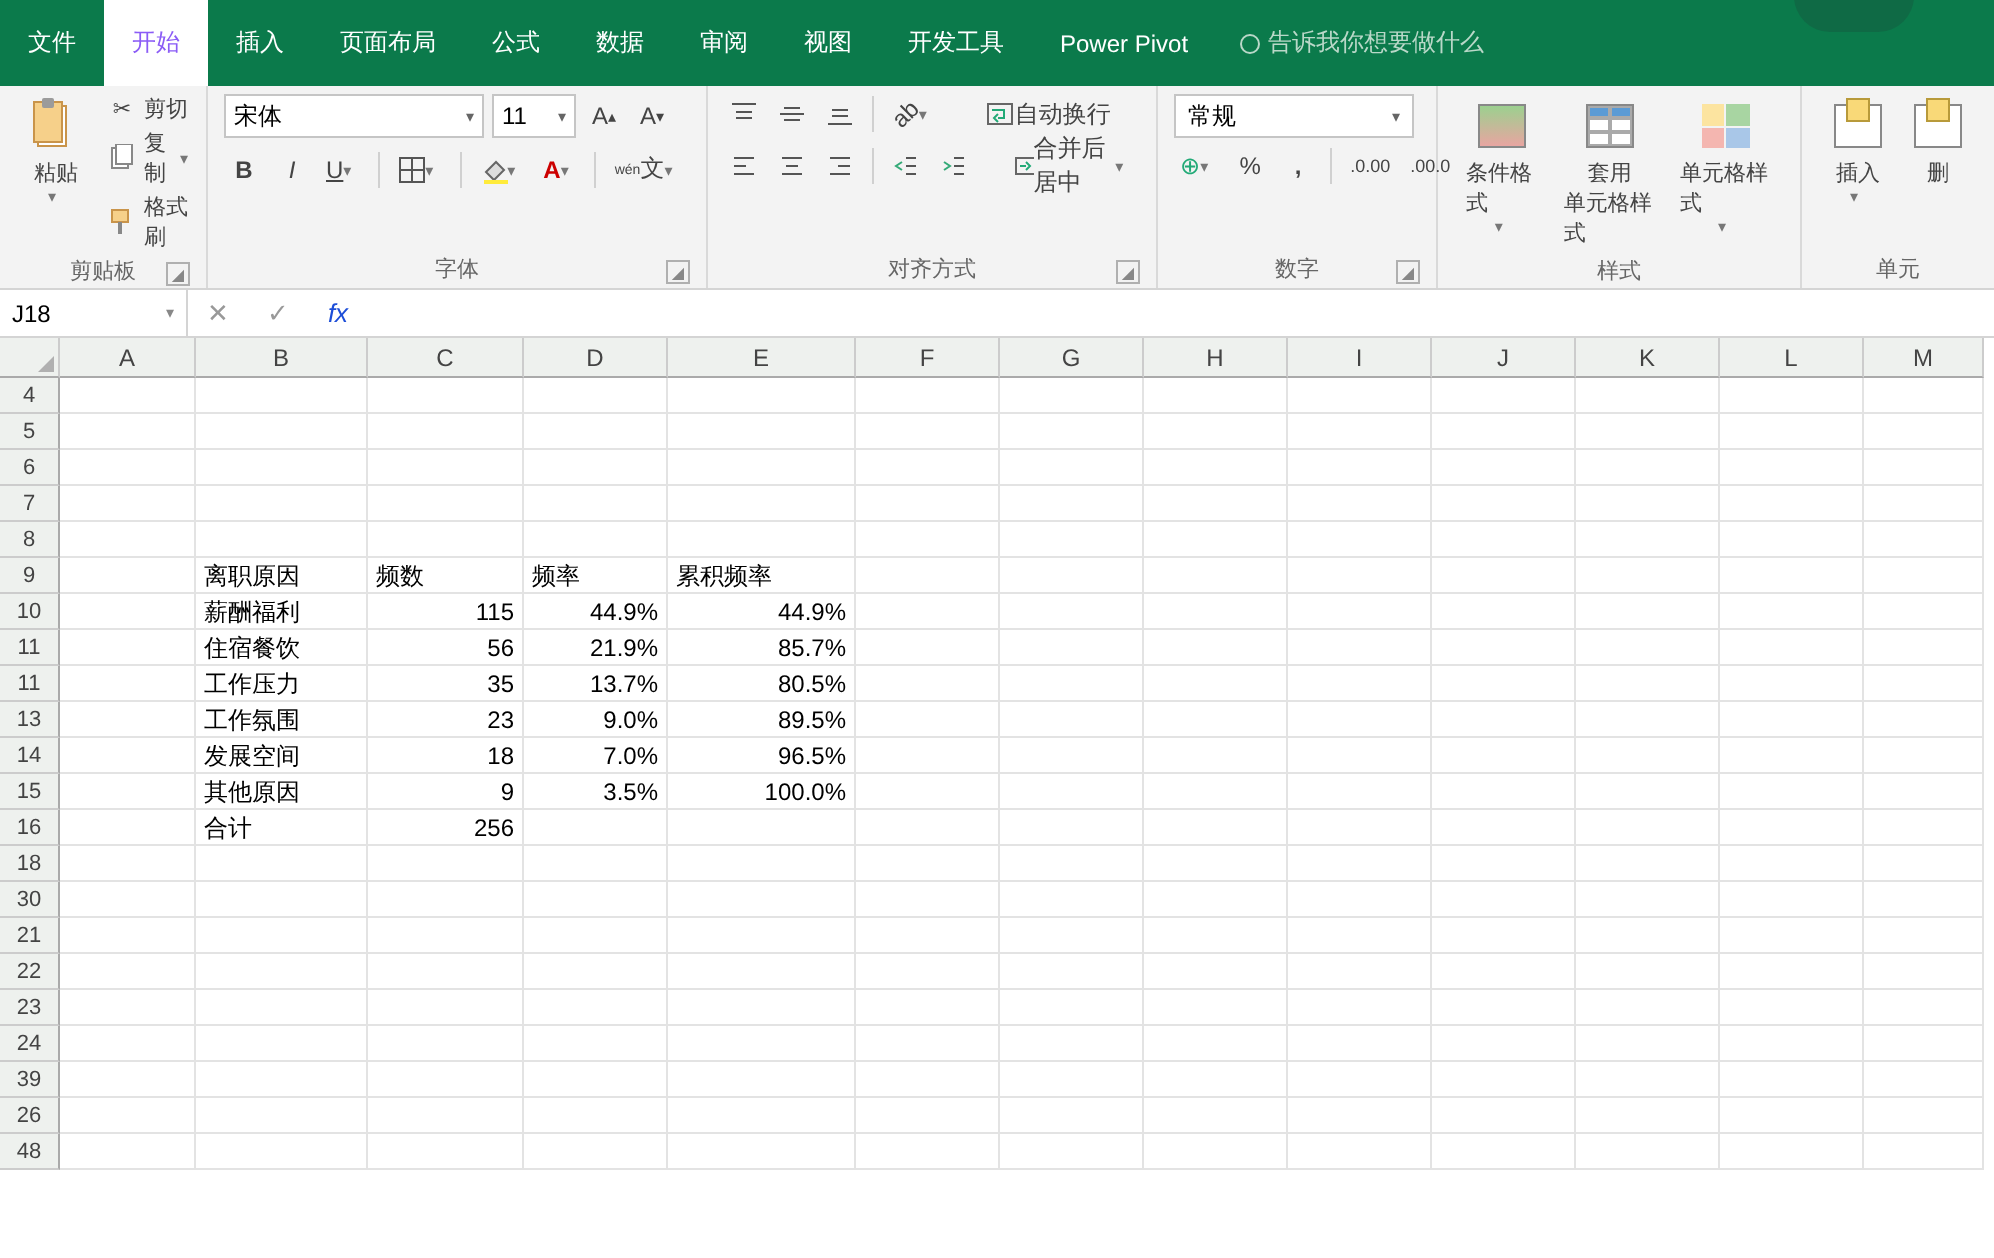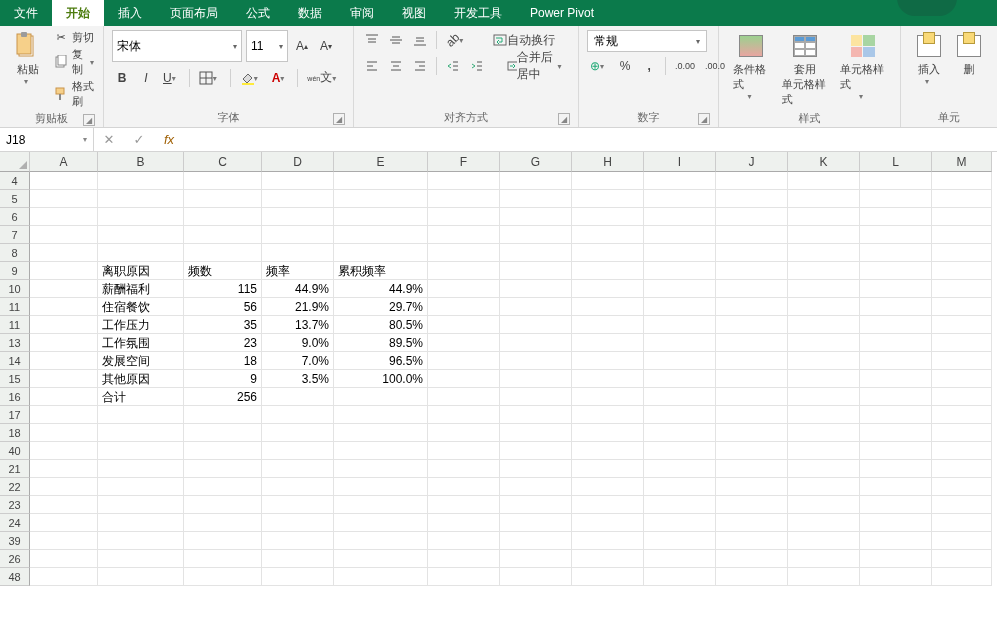--- a/index.html
+++ b/index.html
@@ -1,40 +1,40 @@
 <!DOCTYPE html>
 <html><head>
 <meta charset="utf-8">
 <style>
 * { margin: 0; padding: 0; box-sizing: border-box; font-family: "Microsoft YaHei", "SimSun", Arial, sans-serif; }
 body { background: #fff; font-size: 12px; overflow: hidden; width: 997px; height: 629px; }
 
 
-.tabs { background: #0b7a4b; height: 26px; display: flex; align-items: stretch; color: #fff; }
+.tabs { background: #0b7a4b; height: 43px; display: flex; align-items: stretch; color: #fff; }
 .tab { padding: 0 14px; display: flex; align-items: center; cursor: pointer; font-size: 12px; }
-.tab.active { background: #fff; color: #4d7c0f; font-weight: bold; }
+.tab.active { background: #fff; color: #8b5cf6; }
 .tell-me { color: #b9d8c8; margin-left: 12px; display: flex; align-items: center; gap: 4px; }
 .tell-me .bulb { width: 10px; height: 10px; border: 1px solid #b9d8c8; border-radius: 50%; position: relative; }
 .green-bubble { width: 60px; height: 22px; background: #0f6a45; border-radius: 0 0 18px 18px; margin-left: auto; margin-right: 40px; margin-top: -6px; }
 
 
 .ribbon { background: #f3f3f3; border-bottom: 1px solid #d4d4d4; height: 102px; display: flex; }
 .group { border-right: 1px solid #d9d9d9; padding: 4px 8px 2px 8px; display: flex; flex-direction: column; }
 .group-body { flex: 1; display: flex; align-items: flex-start; }
 .group-label { text-align: left; font-size: 11px; color: #666; padding-top: 2px; display: flex; justify-content: center; align-items: center; position: relative; }
 .dlg-launch { position: absolute; right: 0; bottom: 0; width: 12px; height: 12px; border: 1px solid #b0b0b0; font-size: 8px; color: #888; display: flex; align-items: center; justify-content: center; }
 
 .big-btn { display: flex; flex-direction: column; align-items: center; justify-content: center; padding: 2px 6px; cursor: pointer; font-size: 11px; color: #444; }
 .big-icon { width: 28px; height: 28px; display: flex; align-items: center; justify-content: center; margin-bottom: 2px; }
 .small-row { display: flex; align-items: center; gap: 4px; margin-bottom: 2px; }
 .smallbtn { min-width: 20px; height: 20px; border: 1px solid transparent; display: flex; align-items: center; justify-content: center; cursor: pointer; padding: 0 2px; font-size: 12px; color: #444; }
 .dd { width: 8px; font-size: 8px; color: #777; }
 .sep { width: 1px; height: 18px; background: #d0d0d0; margin: 0 2px; }
 
-.font-box, .size-box { border: 1px solid #c5c5c5; background: #fff; height: 32px; display: flex; align-items: center; padding: 0 4px; }
+.font-box, .size-box { border: 1px solid #c5c5c5; background: #fff; height: 22px; display: flex; align-items: center; padding: 0 4px; }
 .font-box { width: 130px; } .size-box { width: 42px; }
 .dd-tri { margin-left: auto; font-size: 8px; color: #666; }
 
 .number-box { border: 1px solid #c5c5c5; background: #fff; height: 22px; width: 120px; display: flex; align-items: center; padding: 0 6px; }
 
 .clip-col { display: flex; flex-direction: column; gap: 2px; margin-left: 6px; }
 .clip-item { display: flex; align-items: center; gap: 4px; font-size: 11px; color: #444; cursor: pointer; }
 .clip-icon { width: 14px; height: 14px; display: flex; align-items: center; justify-content: center; }
 
 .cond-icon { width: 24px; height: 22px; background: linear-gradient(#9cd08f, #e8a5a1); border: 1px solid #888; position: relative; }
@@ -44,21 +44,21 @@
 .cellstyle-icon div:nth-child(1){background:#fce4a0;} .cellstyle-icon div:nth-child(2){background:#a8d5a2;} .cellstyle-icon div:nth-child(3){background:#f4b6b0;} .cellstyle-icon div:nth-child(4){background:#a9c7e8;}
 .insert-icon { width: 24px; height: 22px; border: 1px solid #888; background: #fff; position: relative; }
 .insert-icon::after { content: ""; position: absolute; top: -4px; left: 5px; width: 10px; height: 10px; background: #f9d978; border: 1px solid #b89a3a; }
 
 
 .formula-row { height: 24px; border-bottom: 1px solid #d4d4d4; display: flex; align-items: stretch; background: #fff; }
 .name-box { width: 94px; border-right: 1px solid #d4d4d4; display: flex; align-items: center; padding: 0 6px; font-size: 12px; }
 .name-box .ntri { margin-left: auto; font-size: 8px; color: #888; }
 .fx-area { display: flex; align-items: center; }
 .fx-btn { width: 30px; display: flex; align-items: center; justify-content: center; color: #999; font-size: 13px; }
-.fx-btn.fx { font-style: italic; color: #a16207; }
+.fx-btn.fx { font-style: italic; color: #1d4ed8; }
 .formula-input { flex: 1; padding: 0 6px; }
 
 
 .sheet { position: relative; }
 .col-headers { display: flex; height: 20px; }
 .corner { width: 30px; border-right: 1px solid #ccc; border-bottom: 1px solid #aaa; background: #eef1ee; position: relative; }
 .corner::after { content: ""; position: absolute; right: 2px; bottom: 2px; border-left: 8px solid transparent; border-bottom: 8px solid #b0b0b0; }
 .ch { border-right: 1px solid #ccc; border-bottom: 1px solid #aaa; background: #eef1ee; text-align: center; font-size: 12px; color: #444; line-height: 20px; }
 .rows { }
 .row { display: flex; height: 18px; }
@@ -80,20 +80,24 @@
   <div class="tab">文件</div>
   <div class="tab active">开始</div>
   <div class="tab">插入</div>
   <div class="tab">页面布局</div>
   <div class="tab">公式</div>
   <div class="tab">数据</div>
   <div class="tab">审阅</div>
   <div class="tab">视图</div>
   <div class="tab">开发工具</div>
   <div class="tab">Power Pivot</div>
+  <div class="tell-me">
+    <span class="bulb"></span>
+    <span>告诉我你想要做什么</span>
+  </div>
   <div class="green-bubble"></div>
 </div>
 
 <div class="ribbon">
 
   <div class="group">
     <div class="group-body">
       <div class="big-btn">
         <div class="big-icon">
           <svg width="26" height="28">
@@ -534,21 +538,21 @@
         <div class="cell cK"></div>
         <div class="cell cL"></div>
         <div class="cell cM"></div>
       </div>
       <div class="row">
         <div class="rh">11</div>
         <div class="cell cA"></div>
         <div class="cell cB">住宿餐饮</div>
         <div class="cell cC r">56</div>
         <div class="cell cD r">21.9%</div>
-        <div class="cell cE r">29.7%</div>
+        <div class="cell cE r">85.7%</div>
         <div class="cell cF"></div>
         <div class="cell cG"></div>
         <div class="cell cH"></div>
         <div class="cell cI"></div>
         <div class="cell cJ"></div>
         <div class="cell cK"></div>
         <div class="cell cL"></div>
         <div class="cell cM"></div>
       </div>
       <div class="row">
@@ -625,53 +629,37 @@
         <div class="cell cF"></div>
         <div class="cell cG"></div>
         <div class="cell cH"></div>
         <div class="cell cI"></div>
         <div class="cell cJ"></div>
         <div class="cell cK"></div>
         <div class="cell cL"></div>
         <div class="cell cM"></div>
       </div>
       <div class="row">
-        <div class="rh">17</div>
-        <div class="cell cA"></div>
-        <div class="cell cB"></div>
-        <div class="cell cC"></div>
-        <div class="cell cD"></div>
-        <div class="cell cE"></div>
-        <div class="cell cF"></div>
-        <div class="cell cG"></div>
-        <div class="cell cH"></div>
-        <div class="cell cI"></div>
-        <div class="cell cJ"></div>
-        <div class="cell cK"></div>
-        <div class="cell cL"></div>
-        <div class="cell cM"></div>
-      </div>
-      <div class="row">
         <div class="rh">18</div>
         <div class="cell cA"></div>
         <div class="cell cB"></div>
         <div class="cell cC"></div>
         <div class="cell cD"></div>
         <div class="cell cE"></div>
         <div class="cell cF"></div>
         <div class="cell cG"></div>
         <div class="cell cH"></div>
         <div class="cell cI"></div>
         <div class="cell cJ"></div>
         <div class="cell cK"></div>
         <div class="cell cL"></div>
         <div class="cell cM"></div>
       </div>
       <div class="row">
-        <div class="rh">40</div>
+        <div class="rh">30</div>
         <div class="cell cA"></div>
         <div class="cell cB"></div>
         <div class="cell cC"></div>
         <div class="cell cD"></div>
         <div class="cell cE"></div>
         <div class="cell cF"></div>
         <div class="cell cG"></div>
         <div class="cell cH"></div>
         <div class="cell cI"></div>
         <div class="cell cJ"></div>

